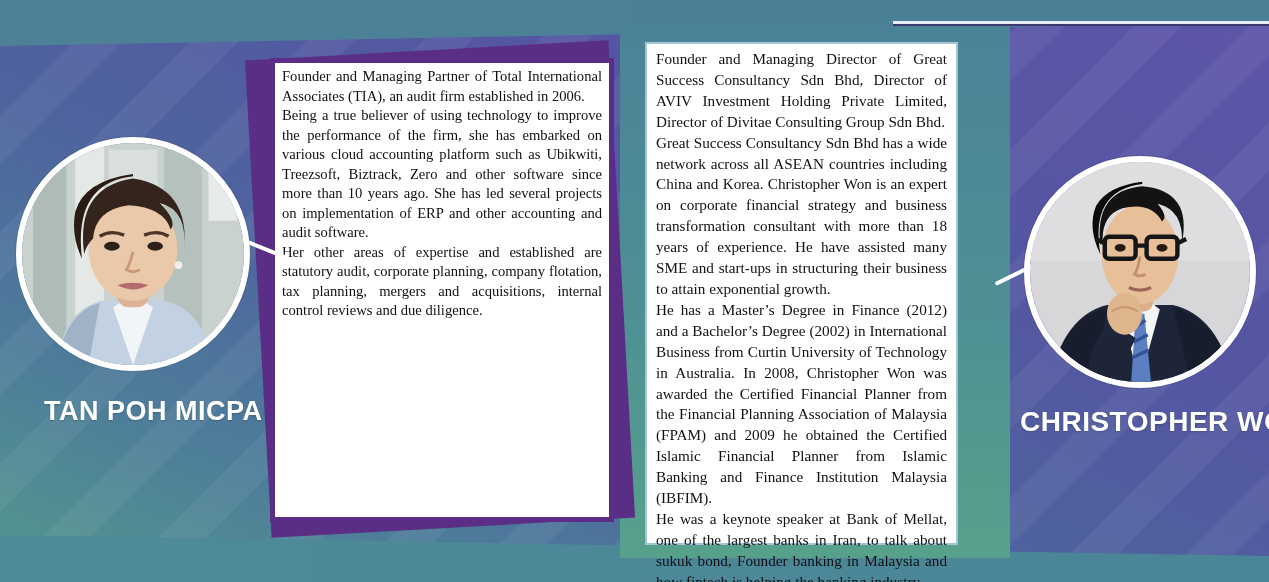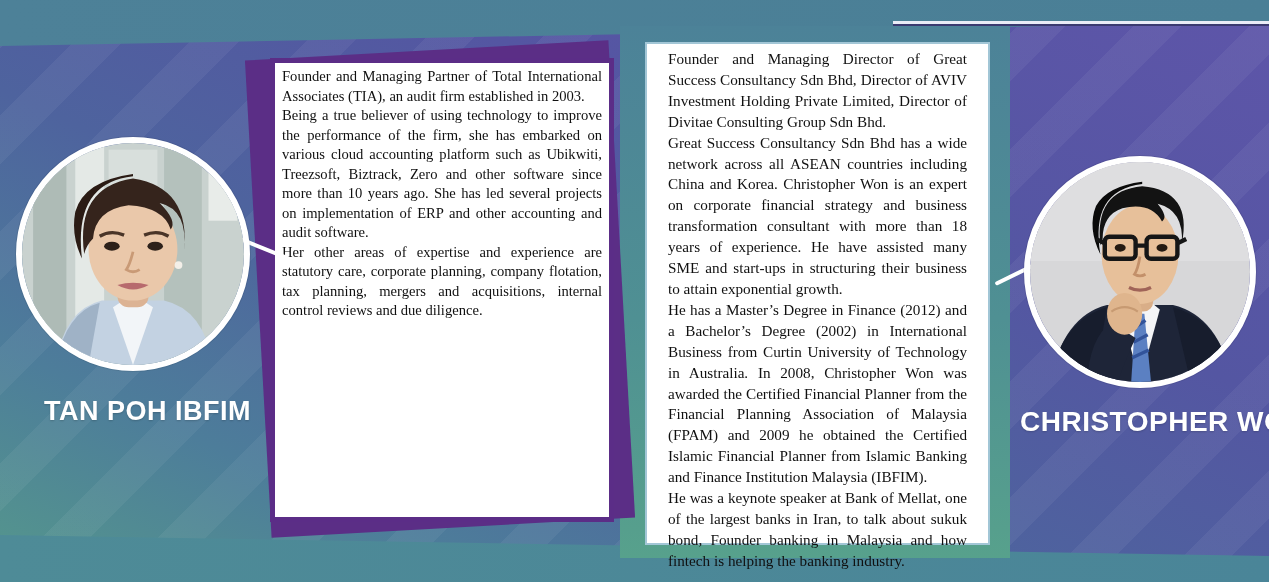--- a/index.html
+++ b/index.html
@@ -33,22 +33,22 @@
   
   .purple-backdrop {
     position:absolute; left:258px; top:50px; width:364px; height:478px; z-index:2;
     background:#5b2e86; transform:rotate(-3.2deg);
   }
   .bio-box-left {
     position:absolute; left:270px; top:58px; width:344px; height:464px; z-index:3;
     background:#fff; border:5px solid #5b2d87; padding:4px 7px;
   }
   .bio-box-right {
-    position:absolute; left:645px; top:42px; width:345px; height:503px; z-index:3;
-    background:#fff; border:2px solid #a2c6d6; padding:5px 21px;
+    position:absolute; left:645px; top:42px; width:313px; height:503px; z-index:3;
+    background:#fff; border:2px solid #a2c6d6; padding:5px 9px;
   }
   .bio-text { font-family:"Liberation Serif", serif; color:#101010; text-align:justify; }
   .bio-box-left  .bio-text { font-size:14.6px; line-height:19.5px; }
   .bio-box-right .bio-text { font-size:15.2px; line-height:20.9px; }
   .bio-text p { margin:0; }
   
   .photo-circle {
     position:absolute; border-radius:50%; border:6px solid #ffffff; overflow:hidden; z-index:5;
     box-shadow:0 0 0 1px rgba(0,0,0,0.08);
   }
@@ -74,23 +74,23 @@
 
   <div class="top-band"></div>
   <div class="bottom-band"></div>
   <div class="top-line-white"></div>
   <div class="top-line-dark"></div>
   <div class="teal-panel"></div>
   <div class="purple-backdrop"></div>
 
   <div class="bio-box-left">
     <div class="bio-text">
-      <p>Founder and Managing Partner of Total International Associates (TIA), an audit firm established in 2003.</p>
+      <p>Founder and Managing Partner of Total International Associates (TIA), an audit firm established in 2006.</p>
       <p>Being a true believer of using technology to improve the performance of the firm, she has embarked on various cloud accounting platform such as Ubikwiti, Treezsoft, Biztrack, Zero and other software since more than 10 years ago. She has led several projects on implementation of ERP and other accounting and audit software.</p>
-      <p>Her other areas of expertise and experience are statutory care, corporate planning, company flotation, tax planning, mergers and acquisitions, internal control reviews and due diligence.</p>
+      <p>Her other areas of expertise and established are statutory audit, corporate planning, company flotation, tax planning, mergers and acquisitions, internal control reviews and due diligence.</p>
     </div>
   </div>
 
   <div class="bio-box-right">
     <div class="bio-text">
       <p>Founder and Managing Director of Great Success Consultancy Sdn Bhd, Director of AVIV Investment Holding Private Limited, Director of Divitae Consulting Group Sdn Bhd.</p>
       <p>Great Success Consultancy Sdn Bhd has a wide network across all ASEAN countries including China and Korea. Christopher Won is an expert on corporate financial strategy and business transformation consultant with more than 18 years of experience. He have assisted many SME and start-ups in structuring their business to attain exponential growth.</p>
       <p>He has a Master’s Degree in Finance (2012) and a Bachelor’s Degree (2002) in International Business from Curtin University of Technology in Australia. In 2008, Christopher Won was awarded the Certified Financial Planner from the Financial Planning Association of Malaysia (FPAM) and 2009 he obtained the Certified Islamic Financial Planner from Islamic Banking and Finance Institution Malaysia (IBFIM).</p>
       <p>He was a keynote speaker at Bank of Mellat, one of the largest banks in Iran, to talk about sukuk bond, Founder banking in Malaysia and how fintech is helping the banking industry.</p>
     </div>
@@ -160,16 +160,16 @@
 
       <path d="M100 86 Q98 98 95 102 Q100 105 105 102" stroke="#c3906a" stroke-width="2.5" fill="none"></path>
       <path d="M90 114 Q100 119 110 114" stroke="#a06458" stroke-width="3" fill="none"></path>
 
       <path d="M52 200 Q54 160 74 146 L96 160 Q84 186 80 200 Z" fill="#1e2538"></path>
       <ellipse cx="86" cy="138" rx="16" ry="19" fill="#dfb58d"></ellipse>
       <path d="M74 136 Q86 128 98 136" stroke="#c79a72" stroke-width="2" fill="none"></path>
     </svg>
   </div>
 
-  <div class="name name-left">TAN POH IBFIM</div>
+  <div class="name name-left">TAN POH MICPA</div>
   <div class="name name-right">CHRISTOPHER WON</div>
 
 </div>
 
 </body></html>

